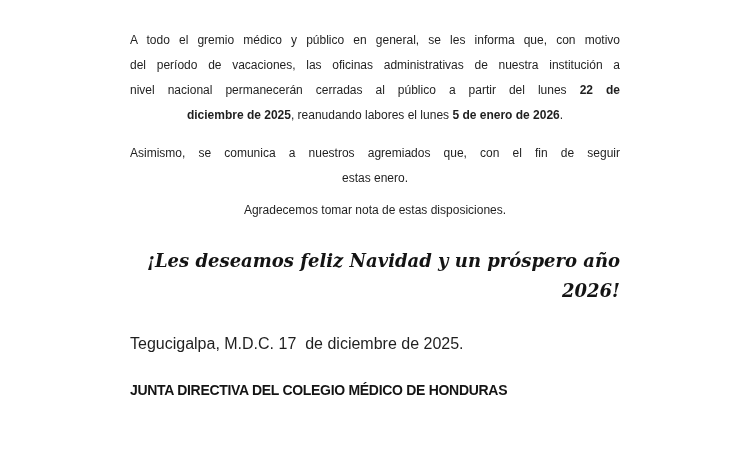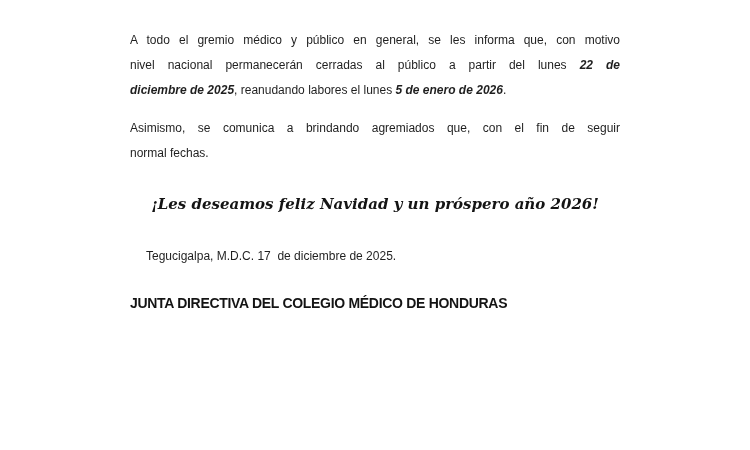--- a/index.html
+++ b/index.html
@@ -29,66 +29,69 @@
   }
   .para-2 { margin-top: 13px; }
   .para-3 { margin-top: 7px; }
   
   .jl {
     text-align: justify;
     text-align-last: justify;
   }
   
   .ll {
-    text-align: left;
+    text-align: center;
     white-space: pre-wrap;
   }
-  .b { font-weight: bold; font-style: italic; }
+  .b { font-weight: bold; }
   .greeting {
     margin-top: 23px;
     font-family: "DejaVu Serif", serif;
     font-style: italic;
     font-weight: bold;
-    font-size: 15px;
+    font-size: 18px;
     line-height: 30px;
-    text-align: center;
+    text-align: right;
     color: #141414;
   }
   .dateline {
     margin-top: 25px;
-    font-size: 12px;
+    font-size: 16px;
     line-height: 25px;
     white-space: pre-wrap;
-    margin-left: 16px;
   }
   .signature {
     margin-top: 22px;
     font-size: 14px;
     line-height: 25px;
     font-weight: bold;
     letter-spacing: -0.3px;
     color: #141414;
   }
 </style>
 </head>
 <body>
 
 <div class="doc">
 
   <div class="para para-1">
     <div class="jl"><span>A todo el  gremio médico y público en general, se les informa que, con motivo</span></div>
+    <div class="jl"><span>del período de vacaciones, las oficinas administrativas de nuestra institución a</span></div>
     <div class="jl"><span>nivel nacional permanecerán cerradas al público a partir del lunes </span><span class="b">22 de</span></div>
     <div class="ll"><span class="b">diciembre de 2025</span><span>, reanudando labores el lunes </span><span class="b">5 de enero de 2026</span><span>.</span></div>
   </div>
 
   <div class="para para-2">
-    <div class="jl"><span>Asimismo, se comunica a brindando agremiados que, con el fin de seguir</span></div>
-    <div class="ll"><span>normal fechas.</span></div>
+    <div class="jl"><span>Asimismo, se comunica a nuestros agremiados que, con el fin de seguir</span></div>
+    <div class="ll"><span>estas enero.</span></div>
   </div>
 
+  <div class="para para-3">
+    <div class="ll"><span>Agradecemos tomar nota de estas disposiciones.</span></div>
+  </div>
 
   <div class="greeting">¡Les deseamos feliz Navidad y un próspero año 2026!</div>
 
   <div class="dateline">Tegucigalpa, M.D.C. 17  de diciembre de 2025.</div>
 
   <div class="signature">JUNTA DIRECTIVA DEL COLEGIO MÉDICO DE HONDURAS</div>
 
 </div>
 
 </body></html>

